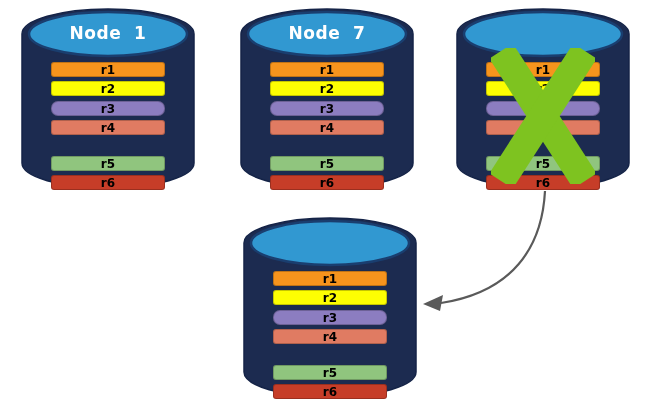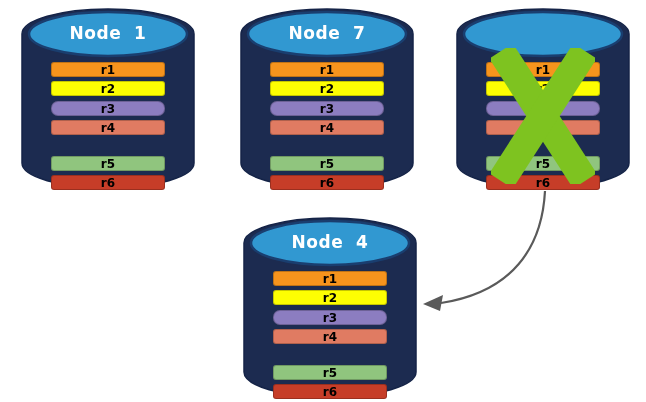--- a/index.html
+++ b/index.html
@@ -127,21 +127,20 @@
       <line x1="10" y1="3" x2="94" y2="133" stroke="var(--x-mark)" stroke-width="28"></line>
       <line x1="94" y1="3" x2="10" y2="133" stroke="var(--x-mark)" stroke-width="28"></line>
     </svg>
   </div>
 
   <div class="node" style="left:242px; top:216px;">
     <svg class="cyl" viewBox="0 0 176 184">
       <path d="M2,27 L2,156 A86,25 0 0 0 174,156 L174,27 A86,25 0 0 0 2,27 Z" fill="var(--cylinder-body)" stroke="var(--cylinder-stroke)" stroke-width="1.5"></path>
       <ellipse cx="88" cy="27" rx="79" ry="22" fill="var(--cylinder-top)" stroke="var(--cylinder-top-stroke)" stroke-width="2.5"></ellipse>
     </svg>
-    <div class="node-title">Node  4</div>
     <div class="bars">
       <div class="bar c1">r1</div>
       <div class="bar c2">r2</div>
       <div class="bar c3">r3</div>
       <div class="bar c4">r4</div>
       <div class="bar c5">r5</div>
       <div class="bar c6">r6</div>
     </div>
   </div>
 

